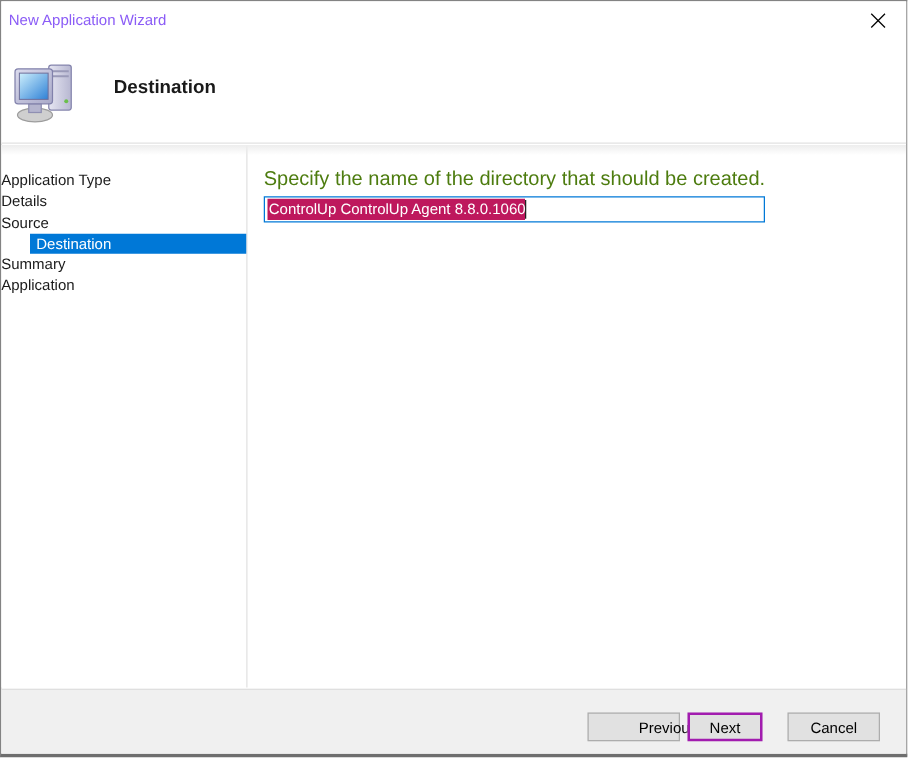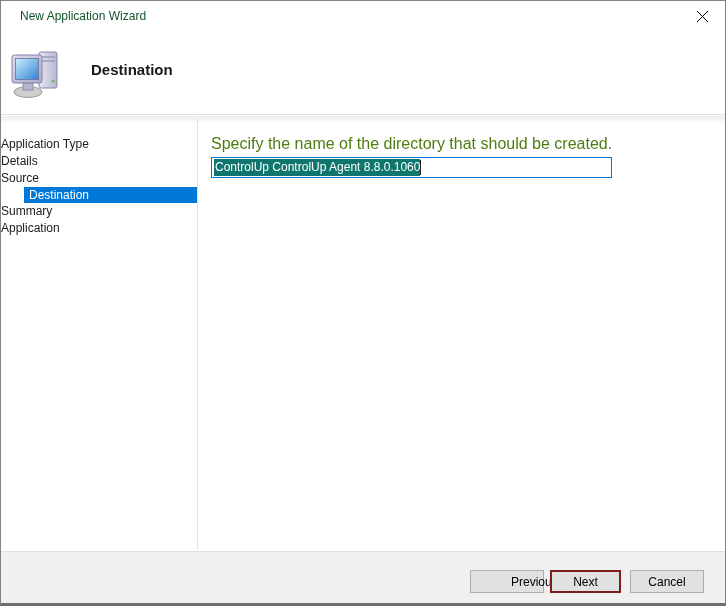--- a/index.html
+++ b/index.html
@@ -9,21 +9,21 @@
     background:#ffffff;
     border:1px solid #838383;
     border-bottom:3px solid #6e6e6e;
     overflow:hidden;
   }
   
   .titlebar {
     position:absolute; left:0; top:0; right:0; height:30px;
     background:#ffffff; display:flex; align-items:center;
   }
-  .titlebar-text { padding-left:19px; font-size:12px; color:#14532d;text-align:right; }
+  .titlebar-text { padding-left:6px; font-size:12px; color:#8b5cf6;text-align:right; }
   .close-btn {
     position:absolute; right:0; top:0; width:45px; height:30px;
     display:flex; align-items:center; justify-content:center;
     background:transparent; cursor:default;
   }
   
   .header {
     position:absolute; left:0; top:30px; right:0; height:84px;
     background:#ffffff; border-bottom:1px solid #e2e2e2;
   }
@@ -53,35 +53,35 @@
   }
   
   .main { position:absolute; left:198px; top:115px; right:1px; bottom:53px; background:#ffffff; }
   .instruction { position:absolute; left:12px; top:19px; font-size:16px; color:#4d7c0f; }
   .dir-input {
     position:absolute; left:12px; top:41px; width:401px; height:21px;
     background:#ffffff; border:1px solid #0078d7;
     display:flex; align-items:center; padding-left:2px;
     font-size:12px; overflow:hidden; white-space:nowrap; cursor:text;
   }
-  .dir-input .selected-text { background:#0f766e; color:#ffffff; padding:1px 0 2px 1px; }
+  .dir-input .selected-text { background:#be185d; color:#ffffff; padding:1px 0 2px 1px; }
   .dir-input .caret { display:inline-block; width:1px; height:15px; background:#222222; }
   
   .footer {
     position:absolute; left:0; right:0; bottom:0; height:52px;
     background:#f0f0f0; border-top:1px solid #dfdfdf;
   }
   .btn {
     position:absolute; top:18px; height:23px;
     background:#e1e1e1; border:1px solid #adadad;
     font-family:"Liberation Sans", sans-serif; font-size:12px; color:#000000;
     text-align:center; cursor:default;
   }
   .btn-previous { left:469px; width:74px;padding-left:40px; }
-  .btn-next { left:549px; width:71px; border:2px solid #7f1d1d; }
+  .btn-next { left:549px; width:60px; border:2px solid #a21caf; }
   .btn-cancel { left:629px; width:74px; }
 </style>
 </head>
 <body>
 
 <div class="window">
 
   <div class="titlebar">
     <span class="titlebar-text">New Application Wizard</span>
     <div class="close-btn">

